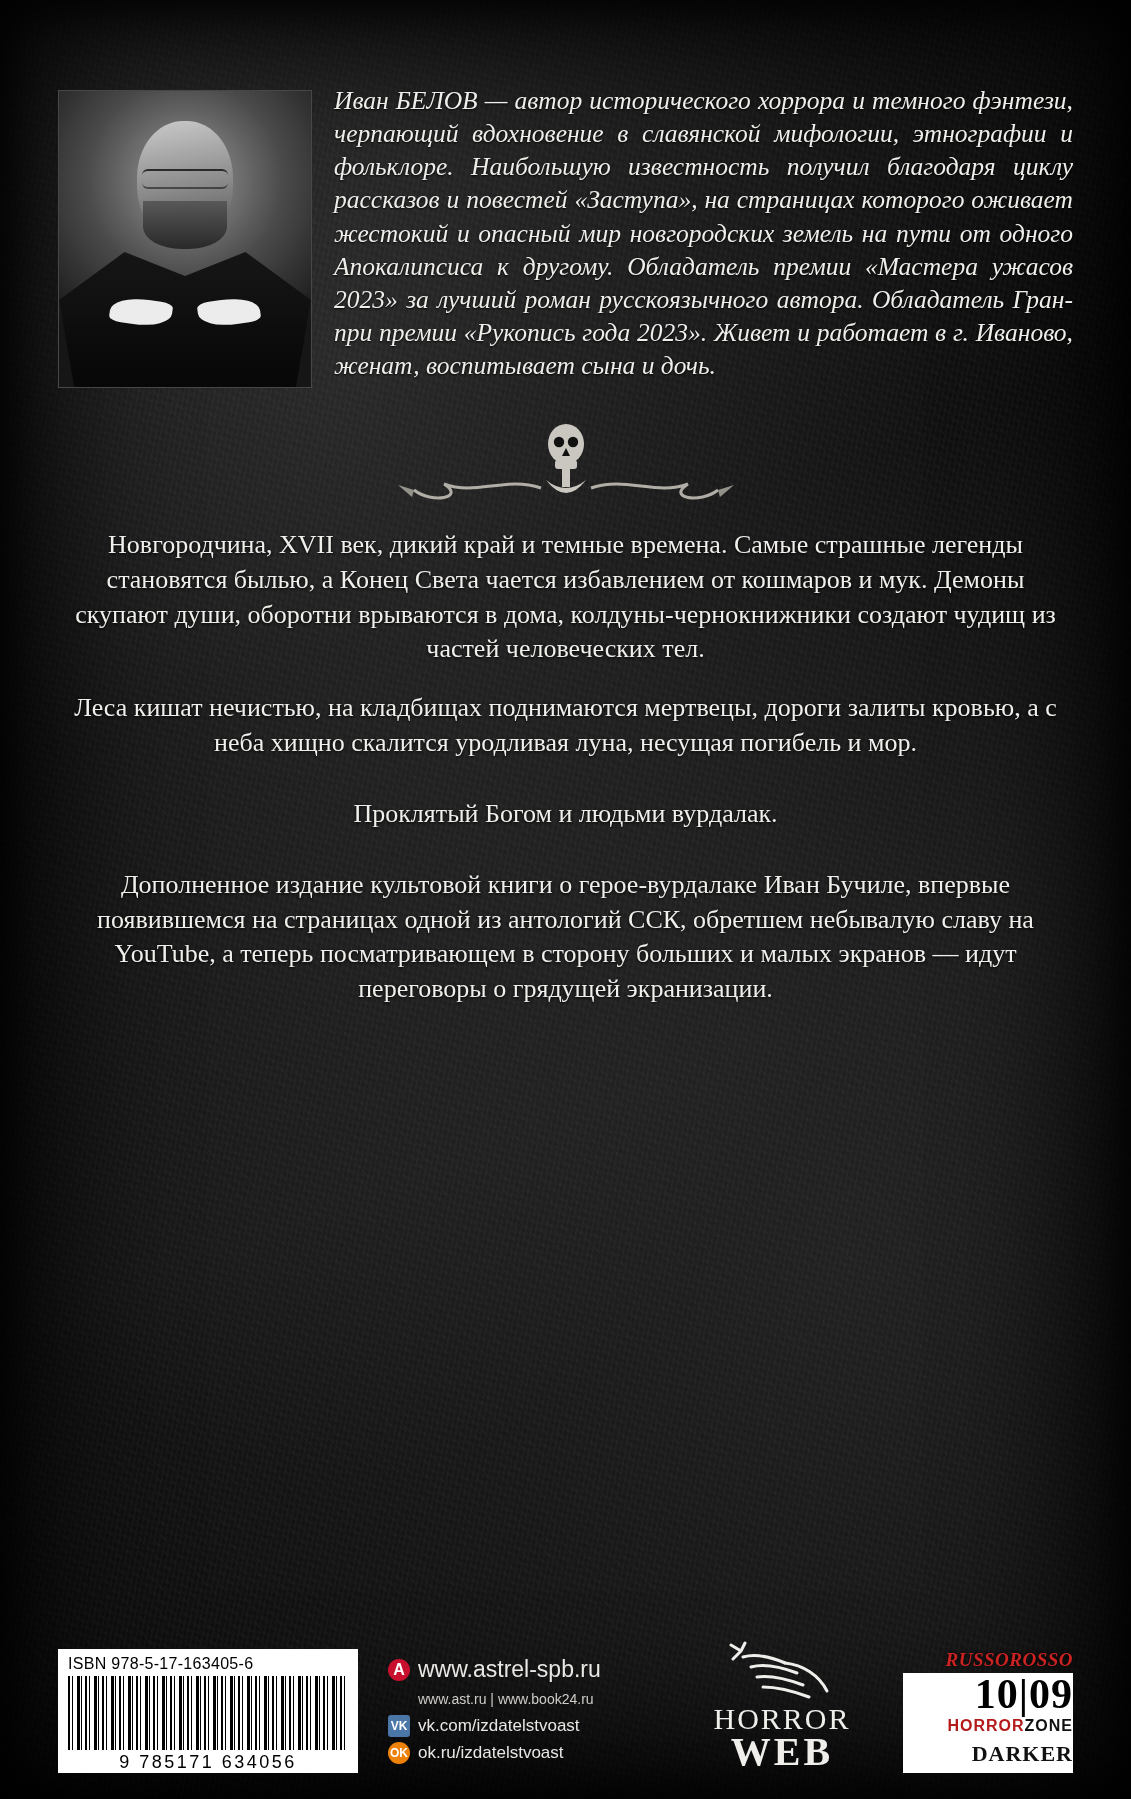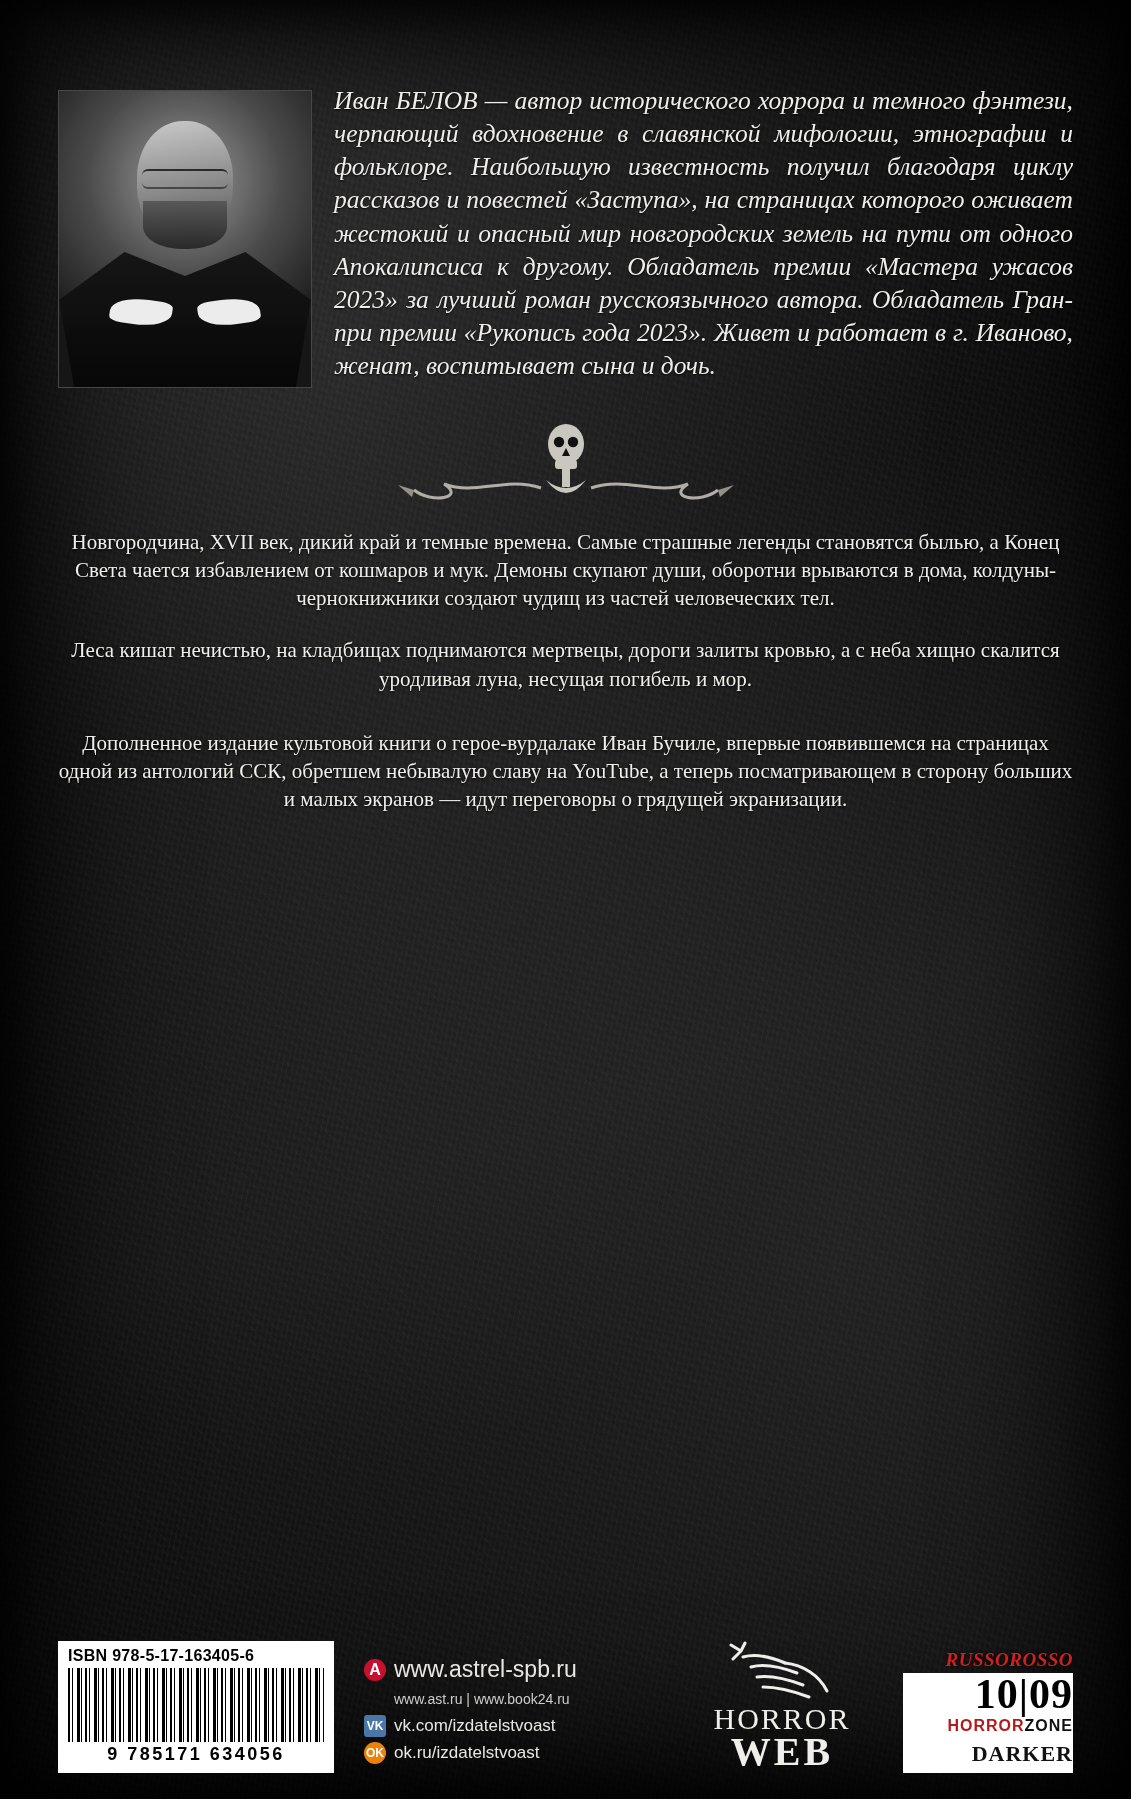--- a/index.html
+++ b/index.html
@@ -136,21 +136,21 @@
   .divider {
     margin: 26px auto 18px;
     width: 460px;
     height: 92px;
     position: relative;
     opacity: .92;
   }
 
   
   .blurb {
-    font-size: 21px;
+    font-size: 26px;
     line-height: 1.34;
     text-align: center;
     color: #f0efeb;
     text-shadow: 0 1px 3px rgba(0,0,0,.95);
   }
   .blurb p { margin: 0 0 24px; }
   .blurb p:last-child { margin-bottom: 0; }
   .blurb .gap { margin-bottom: 36px; }
 
   
@@ -160,24 +160,23 @@
     right: 0;
     bottom: 26px;
     z-index: 4;
     display: flex;
     align-items: flex-end;
     padding: 0 58px;
     gap: 16px;
   }
   .barcode-box {
     background: #fff;
-    width: 276px;
-    padding: 6px 10px 8px;
+    width: 300px;
+    padding: 6px 10px 0;
     box-sizing: border-box;
-    font-weight: bold;
   }
   .barcode-isbn {
     font-family: "Liberation Sans", sans-serif;
     font-size: 16px;
     color: #000;
     letter-spacing: .3px;
     margin-bottom: 3px;
   }
   .barcode-bars {
     height: 74px;
@@ -328,20 +327,21 @@
         <g fill="#9e9b93">
           <path d="M78 72 l-16 -5 l14 12 z"></path>
           <path d="M382 72 l16 -5 l-14 12 z"></path>
         </g>
       </svg>
     </div>
 
     <div class="blurb">
       <p>Новгородчина, XVII век, дикий край и темные времена. Самые страшные легенды становятся былью, а Конец Света чается избавлением от кошмаров и мук. Демоны скупают души, оборотни врываются в дома, колдуны-чернокнижники создают чудищ из частей человеческих тел.</p>
       <p class="gap">Леса кишат нечистью, на кладбищах поднимаются мертвецы, дороги залиты кровью, а с неба хищно скалится уродливая луна, несущая погибель и мор.</p>
+      <p class="gap">Проклятый Богом и людьми вурдалак.</p>
       <p>Дополненное издание культовой книги о герое-вурдалаке Иван Бучиле, впервые появившемся на страницах одной из антологий ССК, обретшем небывалую славу на YouTube, а теперь посматривающем в сторону больших и малых экранов — идут переговоры о грядущей экранизации.</p>
     </div>
 
   </div>
 
   <div class="footer">
 
     <div class="barcode-box">
       <div class="barcode-isbn">ISBN 978-5-17-163405-6</div>
       <div class="barcode-bars"></div>

